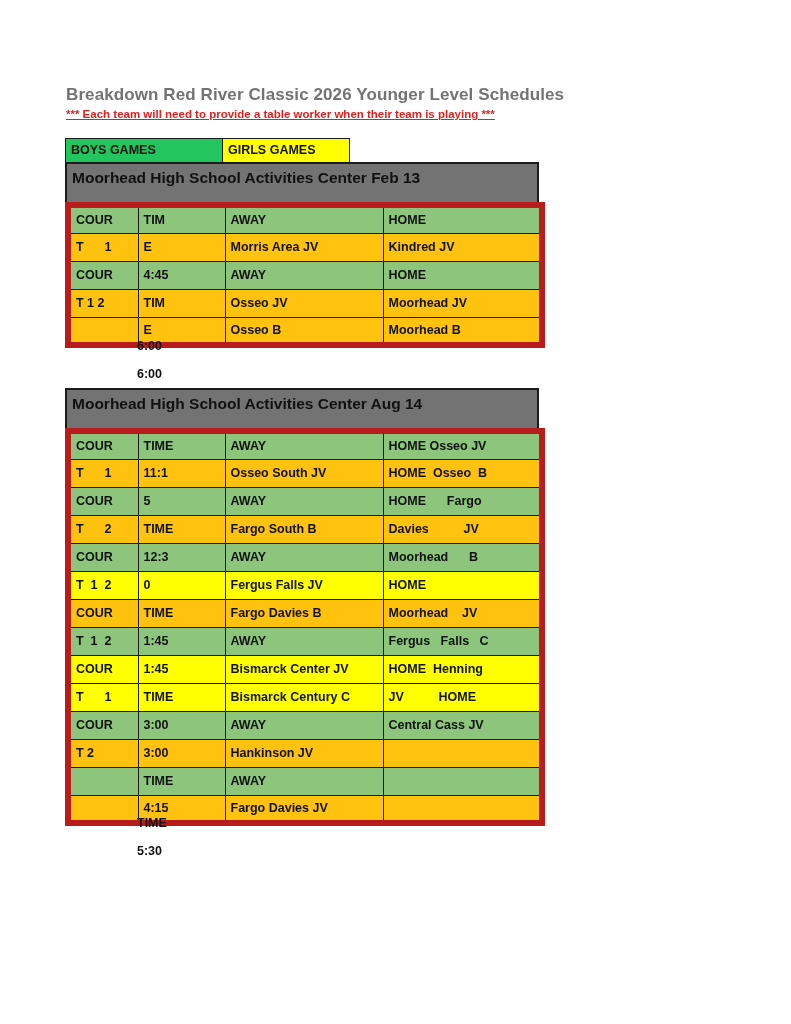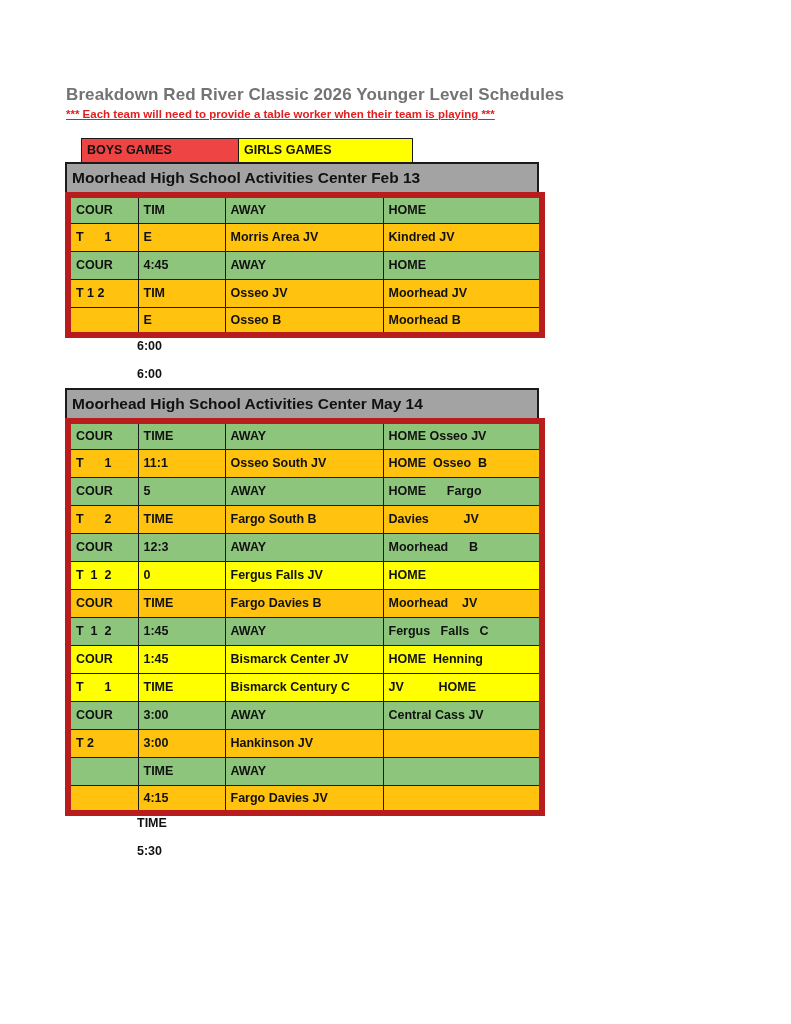--- a/index.html
+++ b/index.html
@@ -37,30 +37,30 @@
   }
   .legend-cell {
     height: 25px;
     line-height: 22px;
     border: 1.5px solid #1b1b1b;
     padding-left: 5px;
     font-size: 12.5px;
     white-space: pre;
   }
   .legend-cell.boys { width: 157px; border-right: none; }
-  .legend-cell.girls { width: 175px; }
+  .legend-cell.girls { width: 128px; }
   .tablewrap { position: absolute; width: 474px; left: 65px; }
   .tablewrap.t0 { top: 162px; }
   .tablewrap.t1 { top: 388px; }
   .section-header {
     border: 2px solid #1b1b1b;
     border-bottom: none;
-    height: 30px;
+    height: 40px;
     line-height: 28px;
-    background: #a3a3a3;
+    background: #737373;
     font-size: 15.5px;
     padding-left: 5px;
     white-space: pre;
   }
   table.sched {
     border-collapse: collapse;
     width: 474px;
     table-layout: fixed;
     border: 6px solid #b91c1c;
   }
@@ -84,21 +84,21 @@
 </head>
 <body>
 
 <div class="page">
 
   <div class="title">Breakdown Red River Classic 2026 Younger Level Schedules</div>
 
   <div class="notice" style="color: rgb(224, 32, 32); text-decoration: underline;">*** Each team will need to provide a table worker when their team is playing ***</div>
 
   <div class="legend">
-    <div class="legend-cell boys" style="background: #ef4444; margin-left: 16px;">BOYS GAMES</div>
+    <div class="legend-cell boys" style="background: #22c55e;">BOYS GAMES</div>
     <div class="legend-cell girls" style="background: rgb(255, 255, 0);">GIRLS GAMES</div>
   </div>
 
   <div class="tablewrap t0">
     <div class="section-header">Moorhead High School Activities Center Feb 13</div>
     <table class="sched">
       <colgroup>
         <col style="width:70px">
           <col style="width:87px">
           <col style="width:158px">
@@ -136,21 +136,21 @@
             <td>Moorhead B</td>
           </tr>
         </tbody>
     </table>
   </div>
 
   <div class="note" style="top:339px">6:00</div>
   <div class="note" style="top:367px">6:00</div>
 
   <div class="tablewrap t1">
-    <div class="section-header">Moorhead High School Activities Center May 14</div>
+    <div class="section-header">Moorhead High School Activities Center Aug 14</div>
     <table class="sched">
       <colgroup>
         <col style="width:70px">
           <col style="width:87px">
           <col style="width:158px">
           <col style="width:159px">
       </colgroup>
       <tbody>
           <tr style="background: rgb(140, 197, 123);">
             <td>COUR</td>

